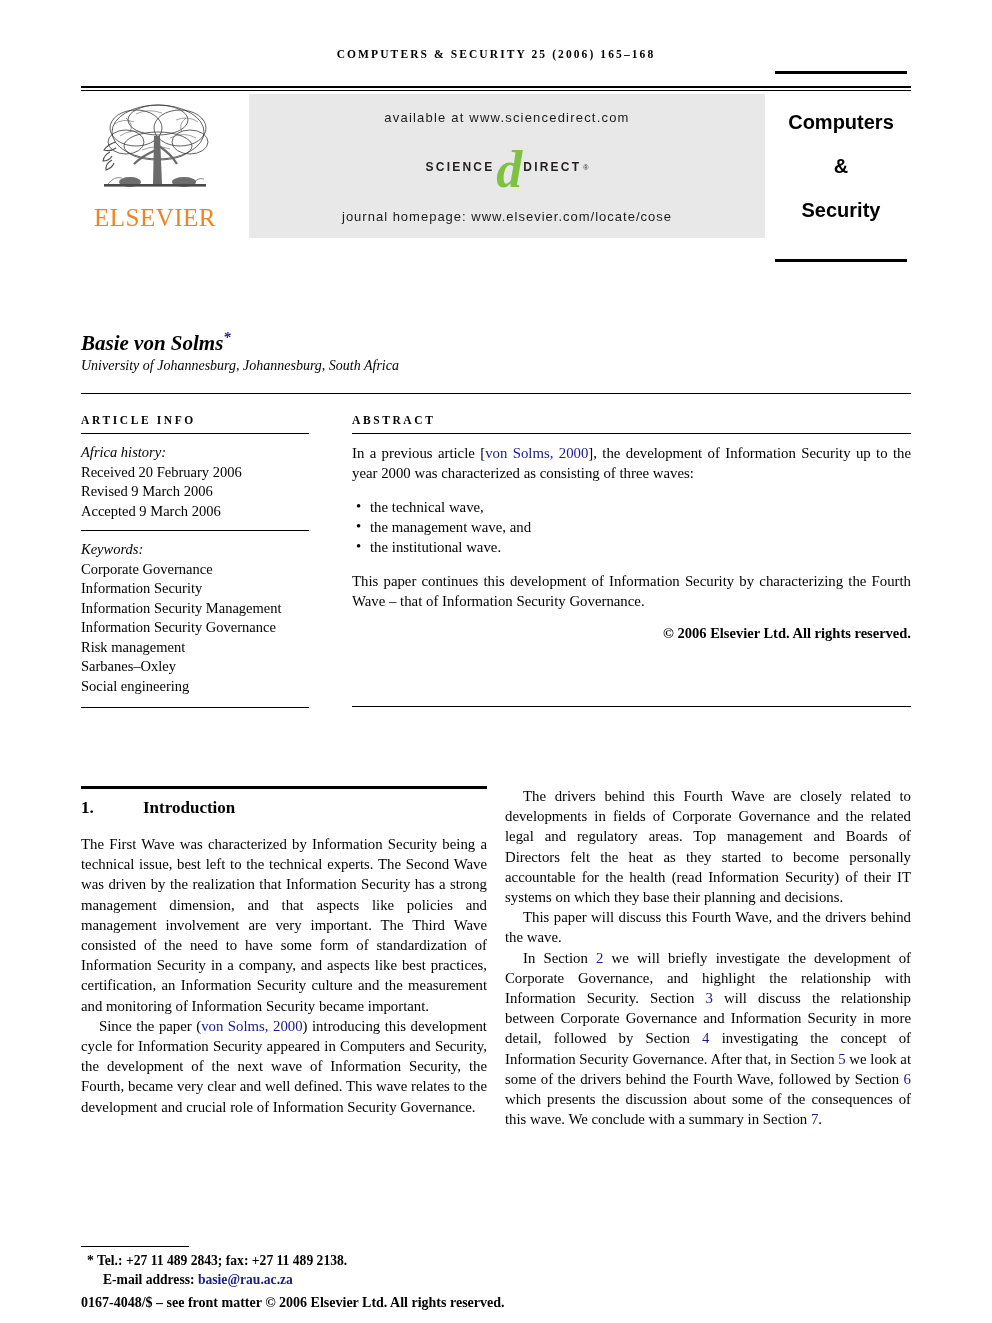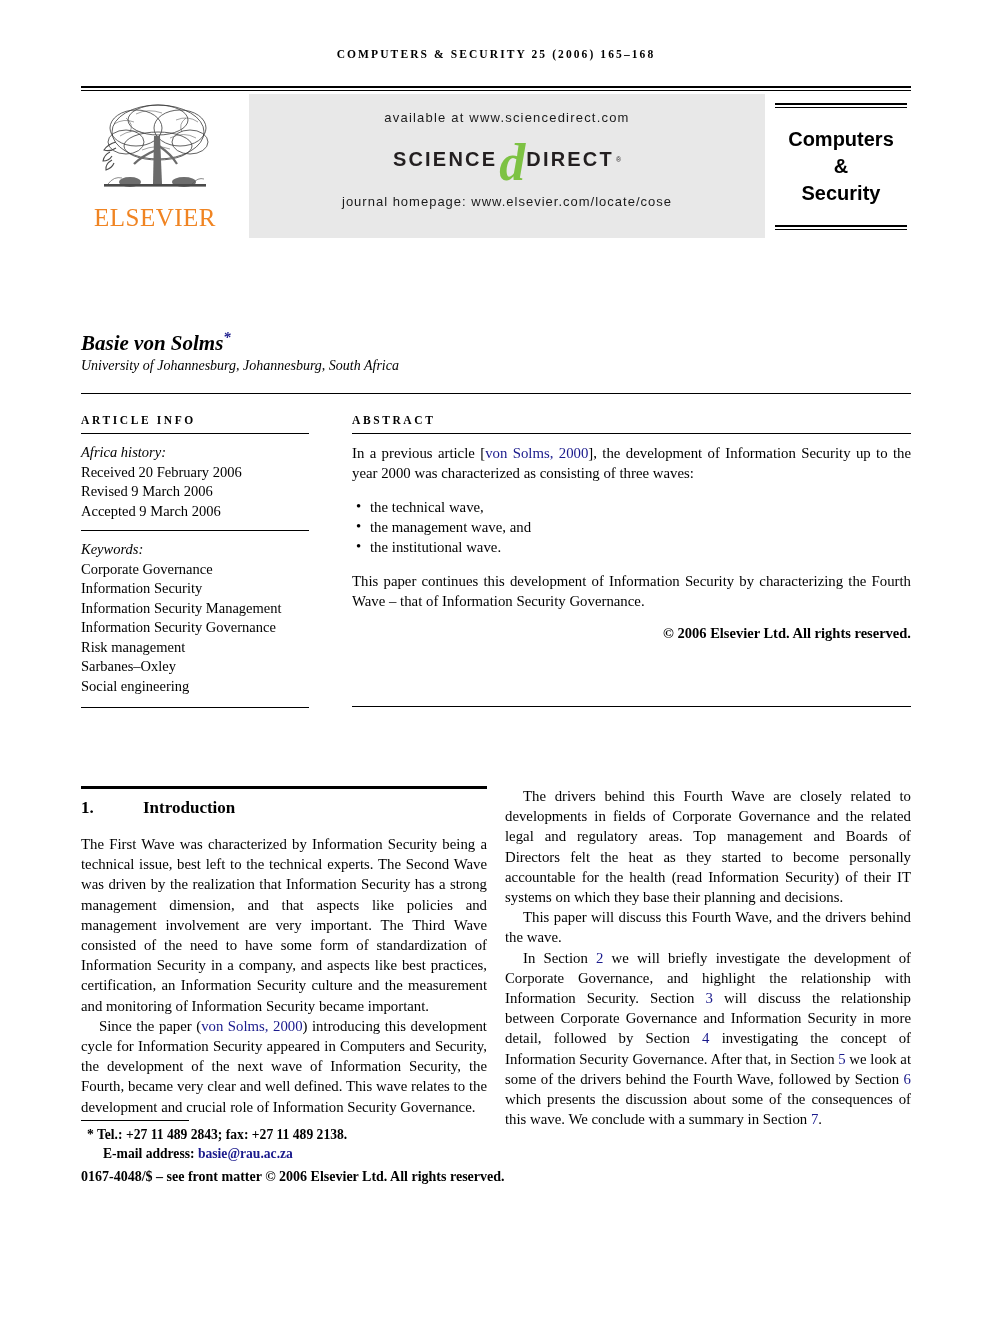--- a/index.html
+++ b/index.html
@@ -81,38 +81,38 @@
   }
   .sd-banner {
     flex: 1;
     background: #e8e8e8;
     margin-left: 20px;
     margin-right: 6px;
     display: flex;
     flex-direction: column;
     align-items: center;
     justify-content: space-between;
-    padding: 16px 0 29px 0;
+    padding: 16px 0 14px 0;
     box-sizing: border-box;
   }
   .sd-available {
     font-family: "Liberation Sans", sans-serif;
     font-size: 13px;
     letter-spacing: 1.2px;
     color: #1a1a1a;
   }
   .sd-logo {
     display: flex;
     align-items: center;
     justify-content: center;
     height: 46px;
   }
   .sd-word {
     font-family: "Liberation Sans", sans-serif;
-    font-size: 20px;
+    font-size: 12px;
     font-weight: bold;
     letter-spacing: 2.2px;
     color: #231f20;
   }
   .sd-d {
     font-family: "Liberation Serif", serif;
     font-size: 52px;
     font-style: italic;
     font-weight: bold;
     color: #7DC243;
@@ -134,20 +134,21 @@
     letter-spacing: 1.0px;
     color: #1a1a1a;
   }
   .journal-box {
     width: 140px;
     display: flex;
     flex-direction: column;
     align-items: center;
     justify-content: center;
     box-sizing: border-box;
+    gap: 17px;
   }
   .jb-rule-top {
     width: 132px;
     border-top: 2.5px solid #000;
     border-bottom: 1px solid #000;
     height: 2px;
     margin-bottom: 18px;
   }
   .jb-rule-bot {
     width: 132px;
@@ -322,21 +323,21 @@
     line-height: 20.2px;
     text-align: justify;
     margin: 0;
     text-indent: 0;
   }
   p.body + p.body { text-indent: 18px; }
 
   
   .footnotes {
     position: absolute;
-    top: 1120px;
+    top: 1246px;
     left: 81px;
     width: 430px;
   }
   .fn-rule {
     border-top: 1.1px solid #000;
     width: 108px;
     margin-bottom: 5px;
   }
   .fn-line {
     font-family: "Liberation Serif", serif;

